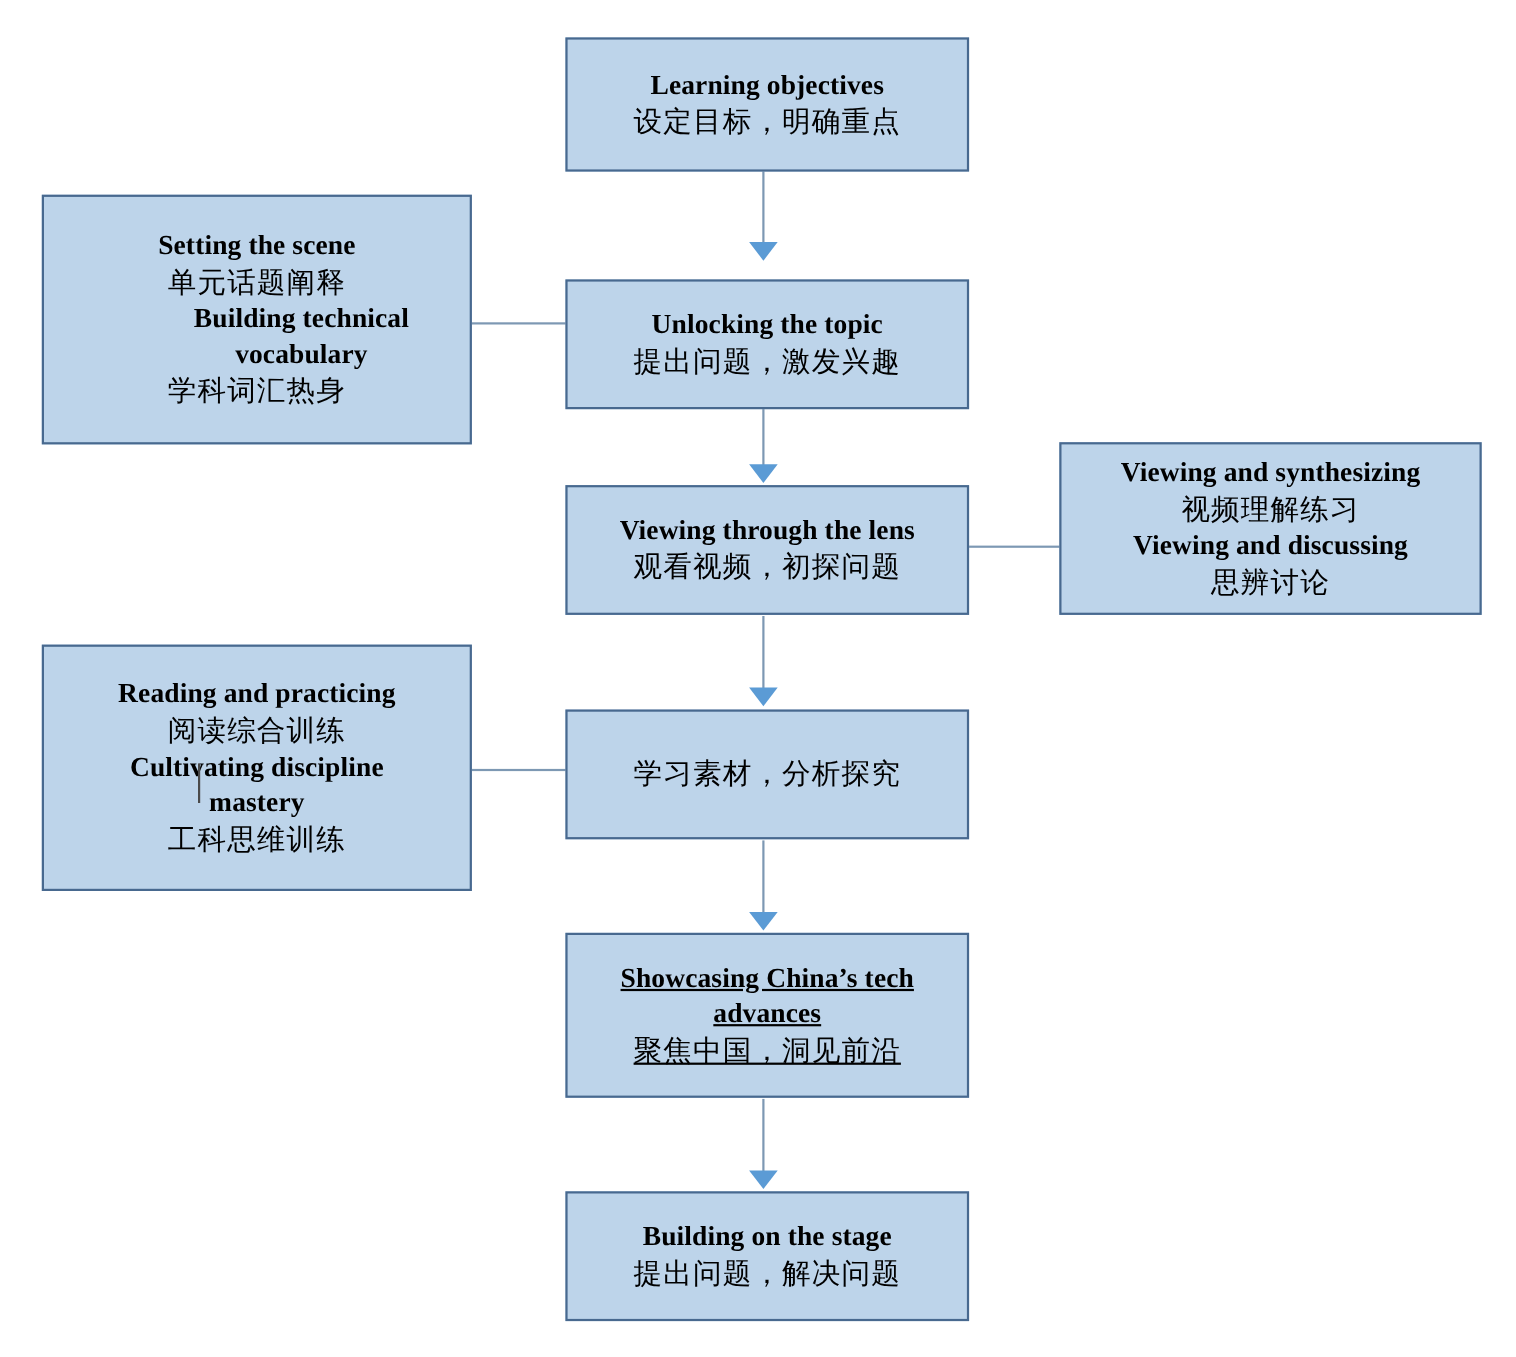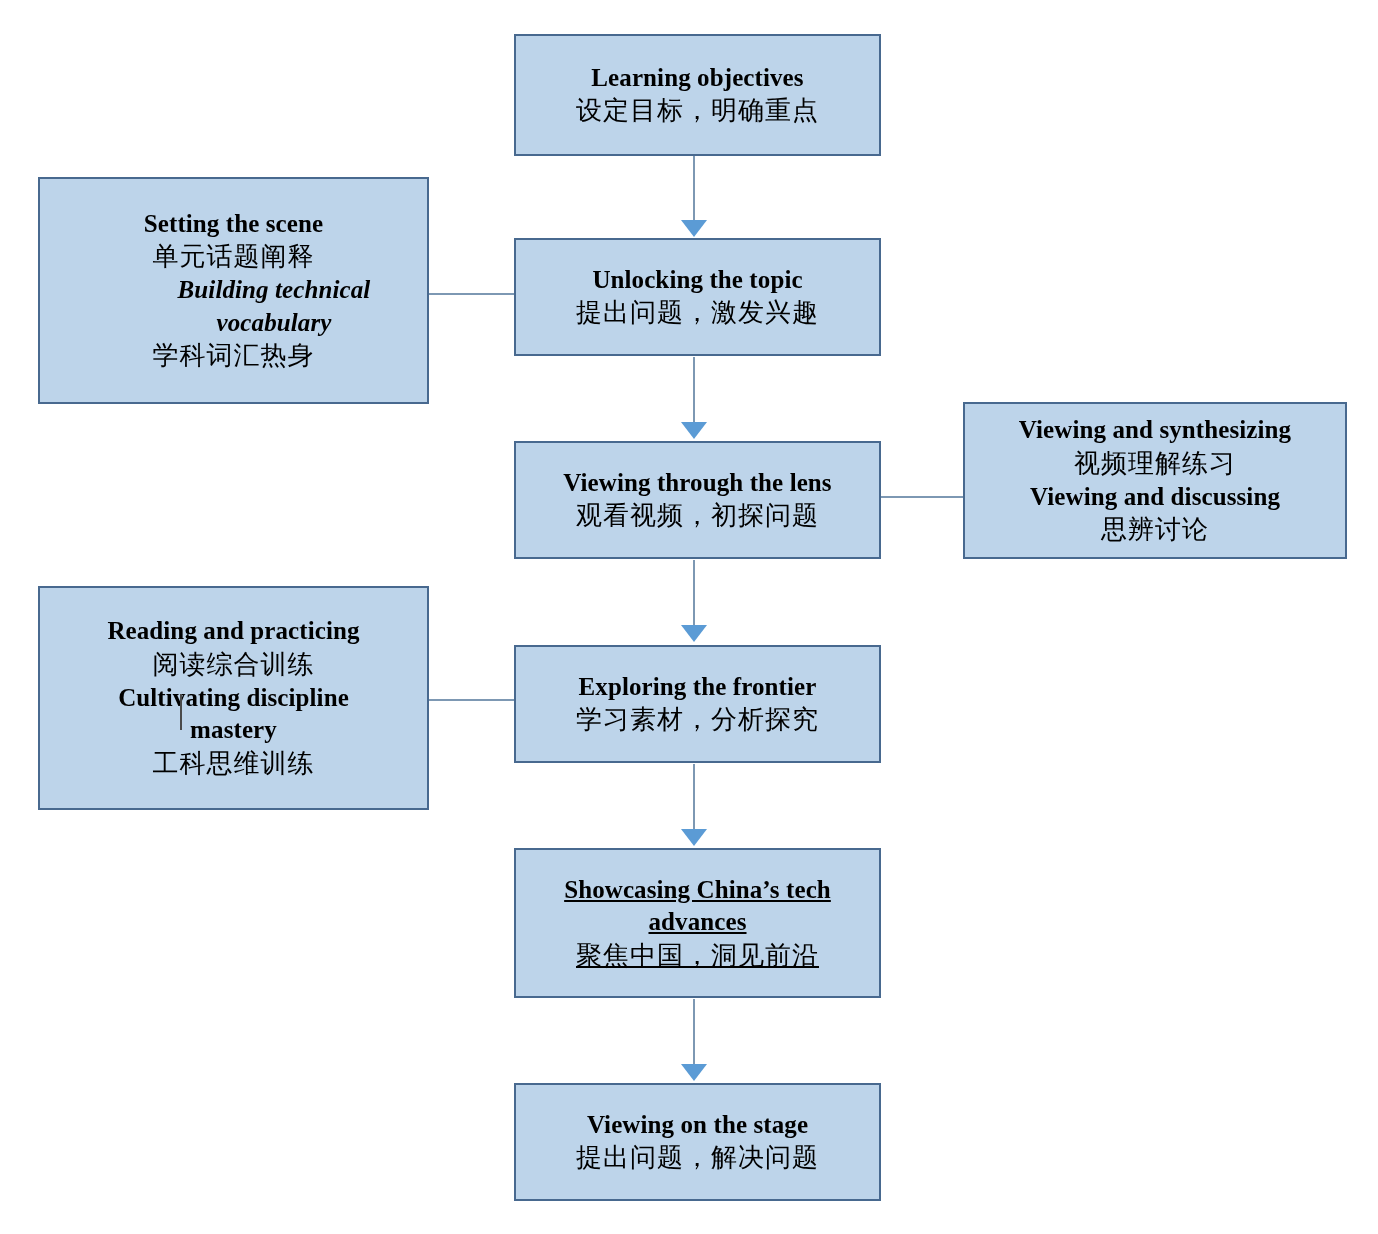--- a/index.html
+++ b/index.html
@@ -100,49 +100,48 @@
 
   <div class="hline" style="left:428px; top:699px; width:92px;"></div>
 
   <div class="hline" style="left:874px; top:496px; width:95px;"></div>
 
   <div class="node" style="left:514px; top:34px; width:367px; height:122px;">
     <span class="ln en">Learning objectives</span>
     <span class="ln cn">设定目标，明确重点</span>
   </div>
 
-  <div class="node" style="left:514px; top:238px; width:367px; height:118px;">
+  <div class="node" style="left:514px; top:254px; width:367px; height:118px;">
     <span class="ln en">Unlocking the topic</span>
     <span class="ln cn">提出问题，激发兴趣</span>
   </div>
 
   <div class="node" style="left:514px; top:441px; width:367px; height:118px;">
     <span class="ln en">Viewing through the lens</span>
     <span class="ln cn">观看视频，初探问题</span>
   </div>
 
   <div class="node" style="left:514px; top:645px; width:367px; height:118px;">
-    <span class="ln en">Exploring the frontier</span>
     <span class="ln cn">学习素材，分析探究</span>
   </div>
 
   <div class="node" style="left:514px; top:848px; width:367px; height:150px;text-decoration:underline;">
     <span class="ln en wrap" style="max-width:320px;">Showcasing China’s tech advances</span>
     <span class="ln cn">聚焦中国，洞见前沿</span>
   </div>
 
   <div class="node" style="left:514px; top:1083px; width:367px; height:118px;">
-    <span class="ln en">Viewing on the stage</span>
+    <span class="ln en">Building on the stage</span>
     <span class="ln cn">提出问题，解决问题</span>
   </div>
 
   <div class="node" style="left:38px; top:177px; width:391px; height:227px;align-items:flex-end;">
     <span class="ln en">Setting the scene</span>
     <span class="ln cn">单元话题阐释</span>
-    <span class="ln en wrap" style="max-width:290px;font-style:italic;">Building technical vocabulary</span>
+    <span class="ln en wrap" style="max-width:290px;">Building technical vocabulary</span>
     <span class="ln cn">学科词汇热身</span>
   </div>
 
   <div class="node" style="left:38px; top:586px; width:391px; height:224px;">
     <span class="ln en">Reading and practicing</span>
     <span class="ln cn">阅读综合训练</span>
     <span class="ln en wrap" style="max-width:300px;">Cultivating discipline mastery</span>
     <span class="ln cn">工科思维训练</span>
   </div>
 

